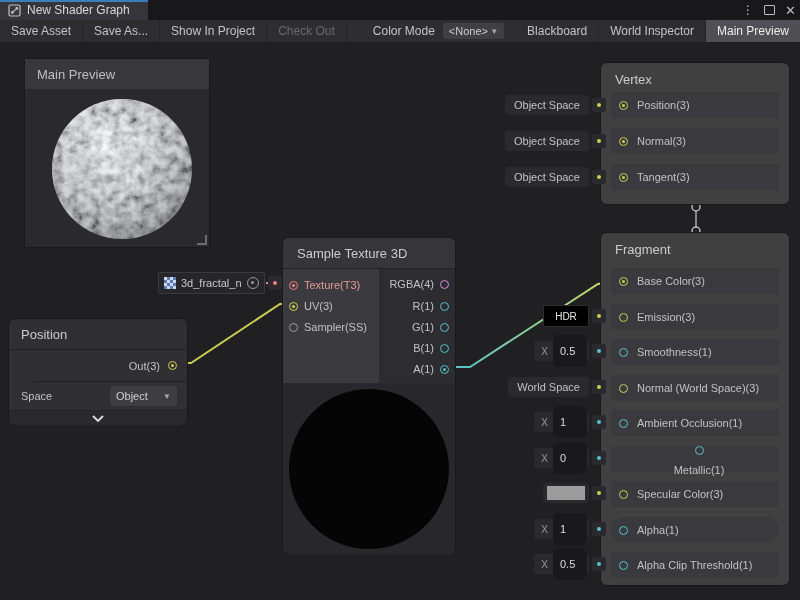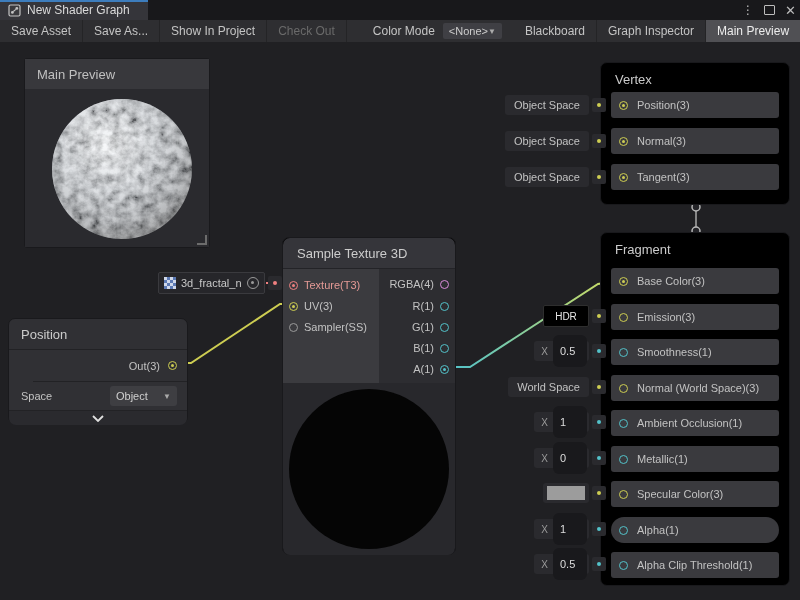--- a/index.html
+++ b/index.html
@@ -22,21 +22,21 @@
   .tbtn{display:flex;align-items:center;padding:0 11px;color:#c4c4c4;border-right:1px solid #242426;white-space:nowrap;}
   .tbtn.disabled{color:#6a6a6a;text-align:center;}
   .tbtn.active{background:#505054;color:#ececec;border-right:none;}
   .tb-label{display:flex;align-items:center;padding:0 8px 0 26px;color:#c4c4c4;white-space:nowrap;}
   .tb-dropdown{align-self:center;display:flex;align-items:center;justify-content:space-between;
     width:97px;height:16px;background:#3f3f44;border-radius:2px;padding:0 6px;margin-right:12px;
     font-size:11px;color:#cccccc;}
   .dd-arrow{font-size:8px;color:#aaaaaa;}
   .tb-spring{flex:1;}
   
-  .node{position:absolute;background:#000000;border:1px solid #19191c;border-radius:7px;box-sizing:border-box;}
+  .node{position:absolute;background:#404040;border:1px solid #19191c;border-radius:7px;box-sizing:border-box;}
   .node-title{font-size:13px;color:#cccccc;padding:9px 0 0 14px;}
   .prow{position:absolute;left:10px;width:168px;height:26px;background:#3a3a3e;border-radius:3px;
     display:flex;align-items:center;gap:9px;padding-left:8px;box-sizing:border-box;}
   .prow .plabel{font-size:11px;color:#c2c2c2;white-space:nowrap;}
   
   .port{width:9px;height:9px;box-sizing:border-box;border:1.5px solid currentColor;border-radius:50%;
     position:relative;flex:0 0 auto;}
   .port.connected::after{content:"";position:absolute;left:2px;top:2px;right:2px;bottom:2px;
     background:currentColor;border-radius:50%;}
   .c-vec3{color:var(--vec3);} .c-vec1{color:var(--vec1);} .c-vec4{color:var(--vec4);}
@@ -137,21 +137,21 @@
     <div class="tbtn">Save As...</div>
     <div class="tbtn">Show In Project</div>
     <div class="tbtn disabled">Check Out</div>
     <div class="tb-label">Color Mode</div>
     <div class="tb-dropdown">
       <span>&lt;None&gt;</span>
       <span class="dd-arrow">▼</span>
     </div>
     <div class="tb-spring"></div>
     <div class="tbtn">Blackboard</div>
-    <div class="tbtn">Graph Inspector</div>
+    <div class="tbtn">World Inspector</div>
     <div class="tbtn active">Main Preview</div>
   </div>
 
   <svg class="wires">
     <defs>
       <linearGradient id="wgrad" gradientUnits="userSpaceOnUse" x1="450" y1="367" x2="617" y2="281">
         <stop offset="0" stop-color="#53c2c9"></stop>
         <stop offset="1" stop-color="#cedc60"></stop>
       </linearGradient>
     </defs>
@@ -267,21 +267,21 @@
       <span class="plabel">Smoothness(1)</span>
     </div>
     <div class="prow" style="top:142px;">
       <span class="port c-vec3"></span>
       <span class="plabel">Normal (World Space)(3)</span>
     </div>
     <div class="prow" style="top:177px;">
       <span class="port c-vec1"></span>
       <span class="plabel">Ambient Occlusion(1)</span>
     </div>
-    <div class="prow" style="top:213px;">
+    <div class="prow" style="top:213px;flex-direction:column;">
       <span class="port c-vec1"></span>
       <span class="plabel">Metallic(1)</span>
     </div>
     <div class="prow" style="top:248px;">
       <span class="port c-vec3"></span>
       <span class="plabel">Specular Color(3)</span>
     </div>
     <div class="prow" style="top:284px;border-radius:13px;">
       <span class="port c-vec1"></span>
       <span class="plabel">Alpha(1)</span>

